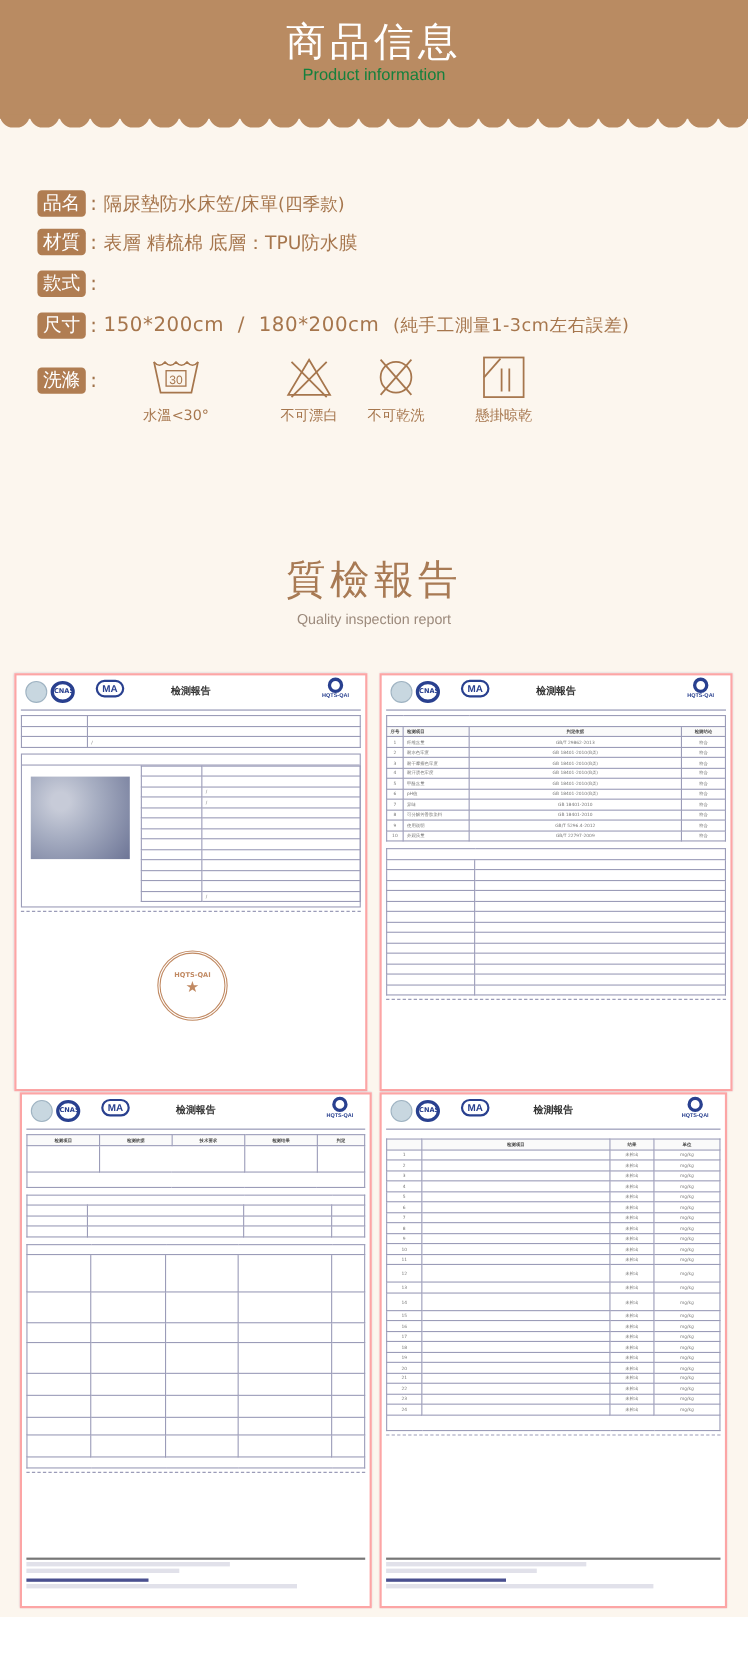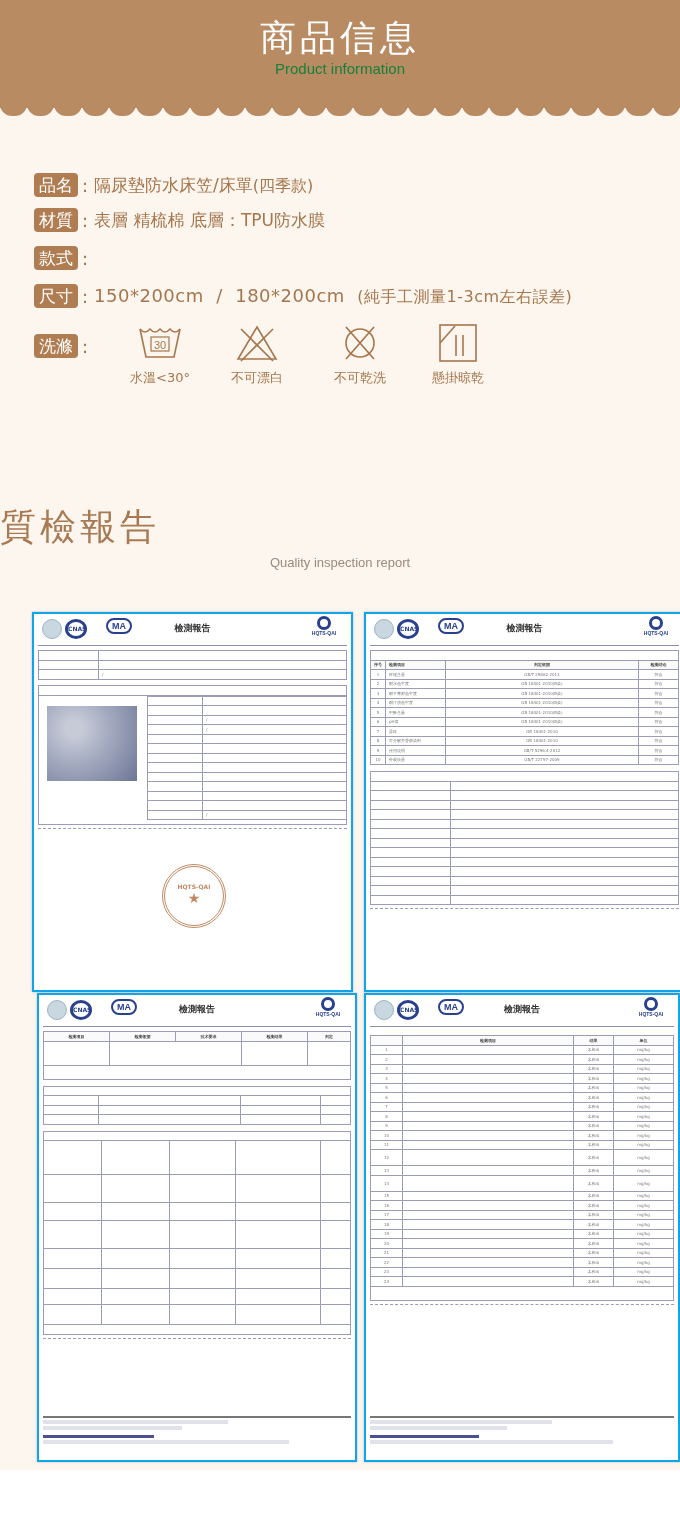--- a/index.html
+++ b/index.html
@@ -22,25 +22,25 @@
   .val { font-size: 17px; color: #a6764d; }
   .val small { font-size: 16px; }
   .val.size { font-size: 18px; letter-spacing: 0.5px; }
 
   
   .wash { position: absolute; top: 323px; width: 90px; text-align: center; }
   .wash svg { display: block; margin: 0 auto; }
   .wash-label { font-size: 13px; color: #a6764d; margin-top: 6px; display: block; }
 
   
-  .qc-title { position: absolute; left: 0; top: 503px; width: 680px; font-size: 36px; letter-spacing: 4px; color: #a87a54; }
+  .qc-title { position: absolute; left: 0; top: 503px; width: 680px; text-align: center; font-size: 36px; letter-spacing: 4px; color: #a87a54; }
   .qc-sub { position: absolute; left: 0; top: 555px; width: 680px; text-align: center; font-size: 13px; color: #9c8a7c; font-family: "Liberation Sans", sans-serif; }
 
   
-  .report { position: absolute; background: #fff; border: 2px solid #0ea5e9; box-shadow: 0 0 2px rgba(90,92,142,0.4); overflow: hidden; font-size: 5px; color: #555; margin-left: 19px; }
+  .report { position: absolute; background: #fff; border: 2px solid #fca5a5; box-shadow: 0 0 2px rgba(90,92,142,0.4); overflow: hidden; font-size: 5px; color: #555; }
   .rep-head { position: relative; height: 32px; border-bottom: 1px solid #8d8fb0; margin: 0 4px; }
   .logo-circ { position: absolute; top: 5px; width: 20px; height: 20px; border-radius: 50%; }
   .logo-a { left: 4px; background: #c8d7e0; border: 1px solid #9fb3c2; }
   .logo-b { left: 27px; background: #fff; border: 3px solid #29408f; font-size: 6px; font-weight: bold; color: #29408f; line-height: 14px; text-align: center; width: 22px; }
   .logo-ma { position: absolute; left: 68px; top: 4px; width: 26px; height: 16px; border: 2px solid #29408f; border-radius: 8px; color: #29408f; font-size: 9px; font-weight: bold; text-align: center; line-height: 12px; font-family: "Liberation Sans", sans-serif; }
   .rep-title { position: absolute; left: 0; right: 0; top: 8px; text-align: center; font-size: 9px; color: #333; font-weight: bold; }
   .logo-q { position: absolute; right: 8px; top: 2px; width: 30px; text-align: center; }
   .logo-q .ring { width: 14px; height: 14px; border: 3px solid #29408f; border-radius: 50%; margin: 0 auto; }
   .logo-q .txt { font-size: 5px; color: #29408f; font-weight: bold; font-family: "Liberation Sans", sans-serif; }
 
@@ -123,21 +123,21 @@
   <span>
     <svg width="46" height="40" viewBox="0 0 46 40">
         <path d="M3 6 L9 34 L37 34 L43 6" fill="none" stroke="#a6764d" stroke-width="1.6"></path>
         <path d="M3 6 Q8 12 13 6 Q18 12 23 6 Q28 12 33 6 Q38 12 43 6" fill="none" stroke="#a6764d" stroke-width="1.4"></path>
         <rect x="14" y="14" width="18" height="14" fill="none" stroke="#a6764d" stroke-width="1.2"></rect>
         <text x="23" y="26" font-size="11" fill="#a6764d" text-anchor="middle" font-family="Liberation Sans, sans-serif">30</text>
       </svg>
   </span>
   <span class="wash-label">水溫&lt;30°</span>
 </div>
-<div class="wash" style="left:212px">
+<div class="wash" style="left:236px">
   <span>
     <svg width="46" height="40" viewBox="0 0 46 40">
         <path d="M23 4 L42 36 L4 36 Z" fill="none" stroke="#a6764d" stroke-width="1.6"></path>
         <line x1="7" y1="6" x2="39" y2="38" stroke="#a6764d" stroke-width="1.6"></line>
         <line x1="39" y1="6" x2="7" y2="38" stroke="#a6764d" stroke-width="1.6"></line>
       </svg>
   </span>
   <span class="wash-label">不可漂白</span>
 </div>
 <div class="wash" style="left:315px">

